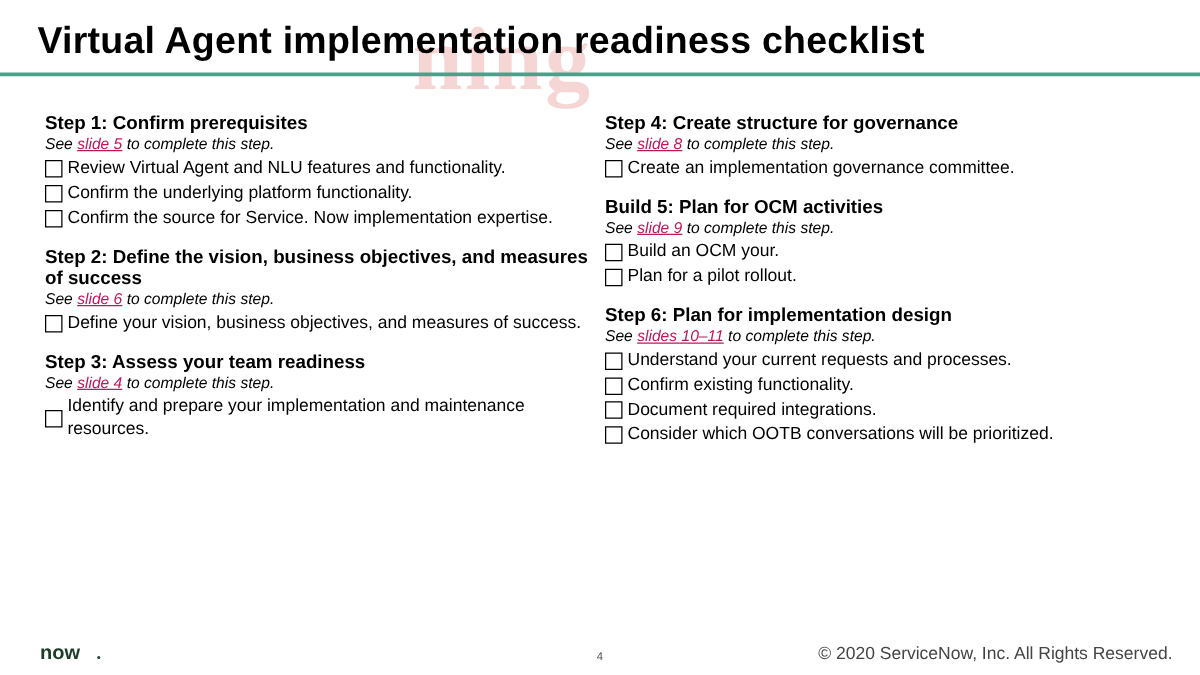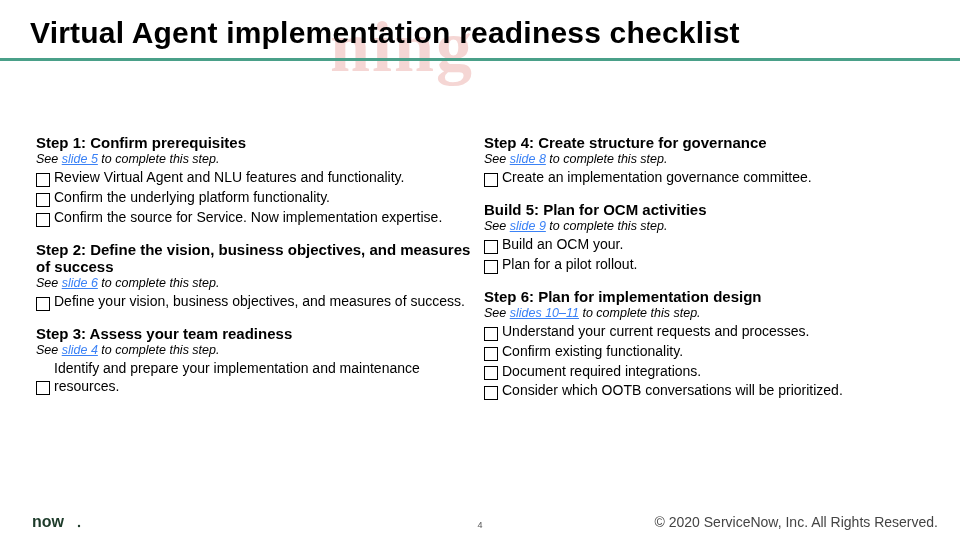--- a/index.html
+++ b/index.html
@@ -1,28 +1,28 @@
 <!DOCTYPE html>
 <html><head>
 <meta charset="utf-8">
 <style>
   * { margin: 0; padding: 0; box-sizing: border-box; }
   html, body { width: 960px; height: 540px; font-family: Arial, Helvetica, sans-serif; background: #fff; color: #000; overflow: hidden; }
   .slide { position: relative; width: 960px; height: 540px; }
   .title { position: absolute; left: 30px; top: 16px; font-size: 30px; font-weight: bold; letter-spacing: 0.2px; }
   .underline-green { position: absolute; left: 0; right: 0; top: 58px; height: 3px; background: #4aa089; }
   .wm { position: absolute; top: 6px; left: 330px; font-family: Georgia, 'Times New Roman', serif; font-weight: 900; font-size: 72px; color: rgba(210, 70, 60, 0.22); letter-spacing: 2px; pointer-events: none; user-select: none; z-index: 0; }
-  .content { position: absolute; top: 90px; left: 36px; right: 28px; bottom: 40px; display: flex; z-index: 2; margin-top: 44px; }
+  .content { position: absolute; top: 90px; left: 36px; right: 28px; bottom: 40px; display: flex; z-index: 2; }
   .col { flex: 1 1 50%; min-width: 0; }
   .step-heading { font-size: 15px; font-weight: bold; margin-top: 0; margin-bottom: 1px; }
   .step-heading.spaced { margin-top: 14px; }
   .see-line { font-size: 12.5px; font-style: italic; margin-bottom: 3px; }
-  .see-line a { color: #3b82f6; }
+  .see-line a { color: #be185d; }
   .items { list-style: none; padding-left: 0; }
-  .items li { display: flex; align-items: flex-end; font-size: 14px; line-height: 1.28; margin-bottom: 2px; }
+  .items li { display: flex; align-items: center; font-size: 14px; line-height: 1.28; margin-bottom: 2px; }
   .cb { flex: 0 0 14px; width: 14px; height: 14px; border: 1.5px solid #000; margin-top: 2px; margin-right: 4px; display: inline-block; }
   .items li span.txt { flex: 1 1 auto; }
   .footer { position: absolute; left: 0; right: 0; bottom: 0; height: 34px; }
   .logo { position: absolute; left: 32px; bottom: 8px; margin-top: 35px; }
   .logo svg { display: block; }
   .pagenum { position: absolute; left: 50%; transform: translateX(-50%); bottom: 10px; font-size: 9px; color: #555; }
   .copyright { position: absolute; right: 22px; bottom: 10px; font-size: 14px; color: #444; margin-left: 42px; }
 </style>
 </head>
 <body>

